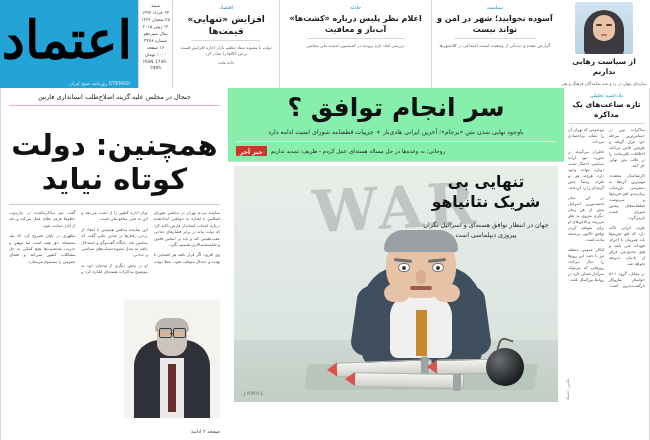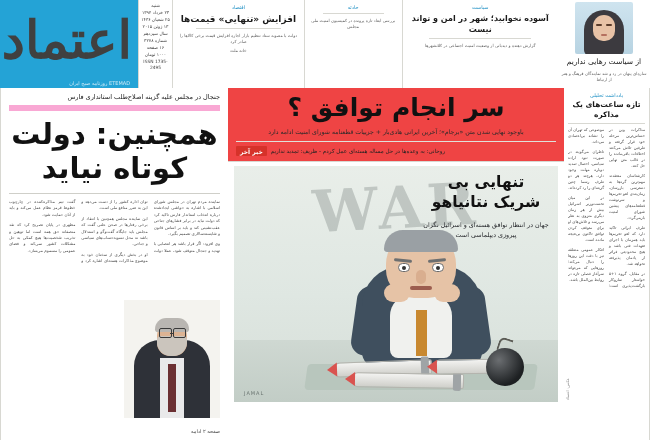--- a/index.html
+++ b/index.html
@@ -40,21 +40,21 @@
     position: relative;
     overflow: hidden;
     flex: 0 0 auto;
   }
   .logo-word {
     position: absolute;
     top: 4px;
     right: 6px;
     left: 6px;
     text-align: center;
-    color: #404040;
+    color: #000000;
     font-size: 52px;
     line-height: 72px;
     font-family: "DejaVu Serif", "Liberation Serif", serif;
     font-weight: bold;
     letter-spacing: -2px;
     white-space: nowrap;
     direction: rtl;
   }
   .logo-sub {
     position: absolute;
@@ -153,21 +153,21 @@
     background: #e8c2a6;
     border-radius: 11px 11px 10px 10px;
   }
   .p-brow { position:absolute; left:21px; top:22px; width:6px; height:1.5px; background:#5a3b2a; border-radius:1px;}
   .p-brow2 { position:absolute; left:31px; top:22px; width:6px; height:1.5px; background:#5a3b2a; border-radius:1px;}
   .p-lip { position:absolute; left:26px; top:32px; width:6px; height:2px; background:#b5705f; border-radius:2px;}
   .portrait-cap {
     margin-top: 3px;
     font-size: 7.5px;
     line-height: 10px;
-    font-weight: normal;
+    font-weight: bold;
     color: #1b1b1b;
     text-align: center;
     direction: rtl;
   }
 
   
   .body-area {
     position: absolute;
     top: 88px; left: 0;
     width: 650px; height: 352px;
@@ -181,23 +181,24 @@
     background: #ffffff;
     box-sizing: border-box;
     padding: 5px 8px 0 8px;
     direction: rtl;
     position: relative;
     border-left: 1px solid #d8d8d2;
   }
   .lead-kicker {
     font-size: 6.5px;
     color: #222;
+    text-align: center;
     padding-bottom: 4px;
-    border-bottom: 6px solid #f9a8d4;
-    margin-bottom: 6px;
+    border-bottom: 1px solid #f9a8d4;
+    margin-bottom: 22px;
   }
   .lead-head {
     font-size: 29px;
     line-height: 34px;
     font-weight: bold;
     color: #111;
     text-align: center;
     letter-spacing: -1px;
     font-family: "DejaVu Sans", "Liberation Sans", sans-serif;
   }
@@ -259,21 +260,21 @@
 
   .deal-col {
     flex: 1 1 auto;
     box-sizing: border-box;
     padding: 0;
     position: relative;
     background: #ffffff;
   }
 
   .deal-head-box {
-    background: #ef4444;
+    background: #86efac;
     padding: 6px 8px 5px 8px;
     direction: rtl;
     border-bottom: 1px solid #d8d8d2;
   }
   .deal-title {
     font-size: 25px;
     line-height: 28px;
     font-weight: bold;
     color: #111;
     text-align: center;
@@ -541,20 +542,21 @@
     <div class="mh-col">
       <div class="mh-kicker">اقتصاد</div>
       <div class="mh-head">افزایش «تنهایی» قیمت‌ها</div>
       <div class="mh-rule"></div>
       <div class="mh-dek">دولت با مصوبه ستاد تنظیم بازار اجازه افزایش قیمت برخی کالاها را صادر کرد</div>
       <div class="mh-dek">خانه ملت</div>
     </div>
 
     <div class="mh-col">
       <div class="mh-kicker">حادثه</div>
+      <div class="mh-head small">اعلام نظر پلیس درباره «کشت‌ها» آب‌باز و معافیت</div>
       <div class="mh-rule"></div>
       <div class="mh-dek">بررسی ابعاد تازه پرونده در کمیسیون امنیت ملی مجلس</div>
     </div>
 
     <div class="mh-col">
       <div class="mh-kicker">سیاست</div>
       <div class="mh-head small">آسوده نخوابید؛ شهر در امن و تواند نیست</div>
       <div class="mh-rule"></div>
       <div class="mh-dek">گزارش دهنده و دیدبانی از وضعیت امنیت اجتماعی در کلانشهرها</div>
     </div>

